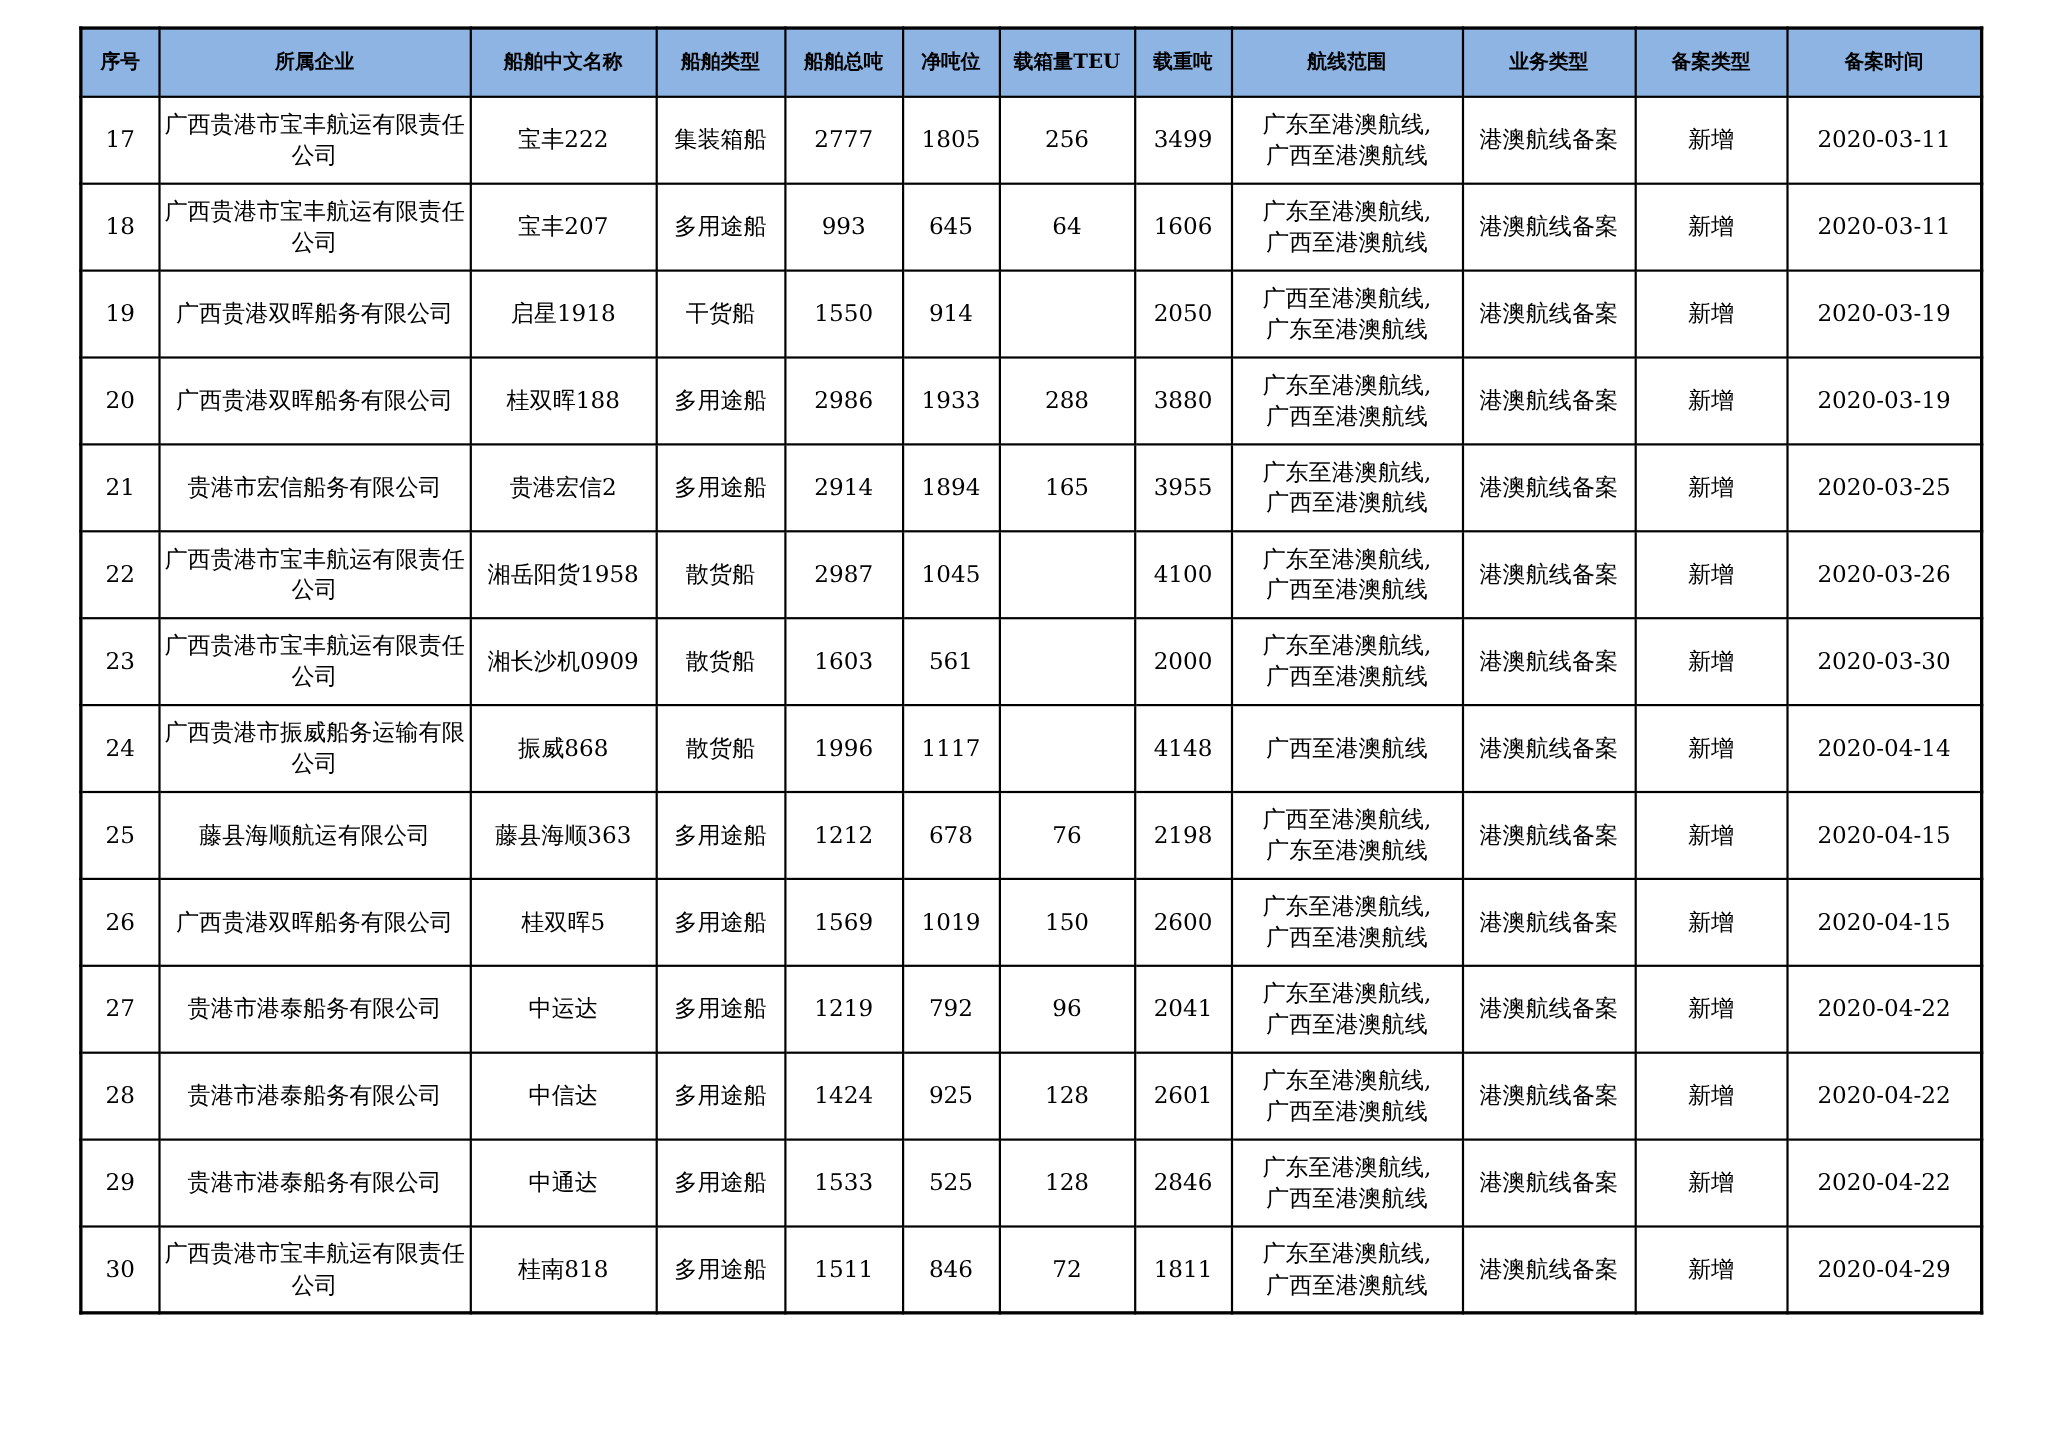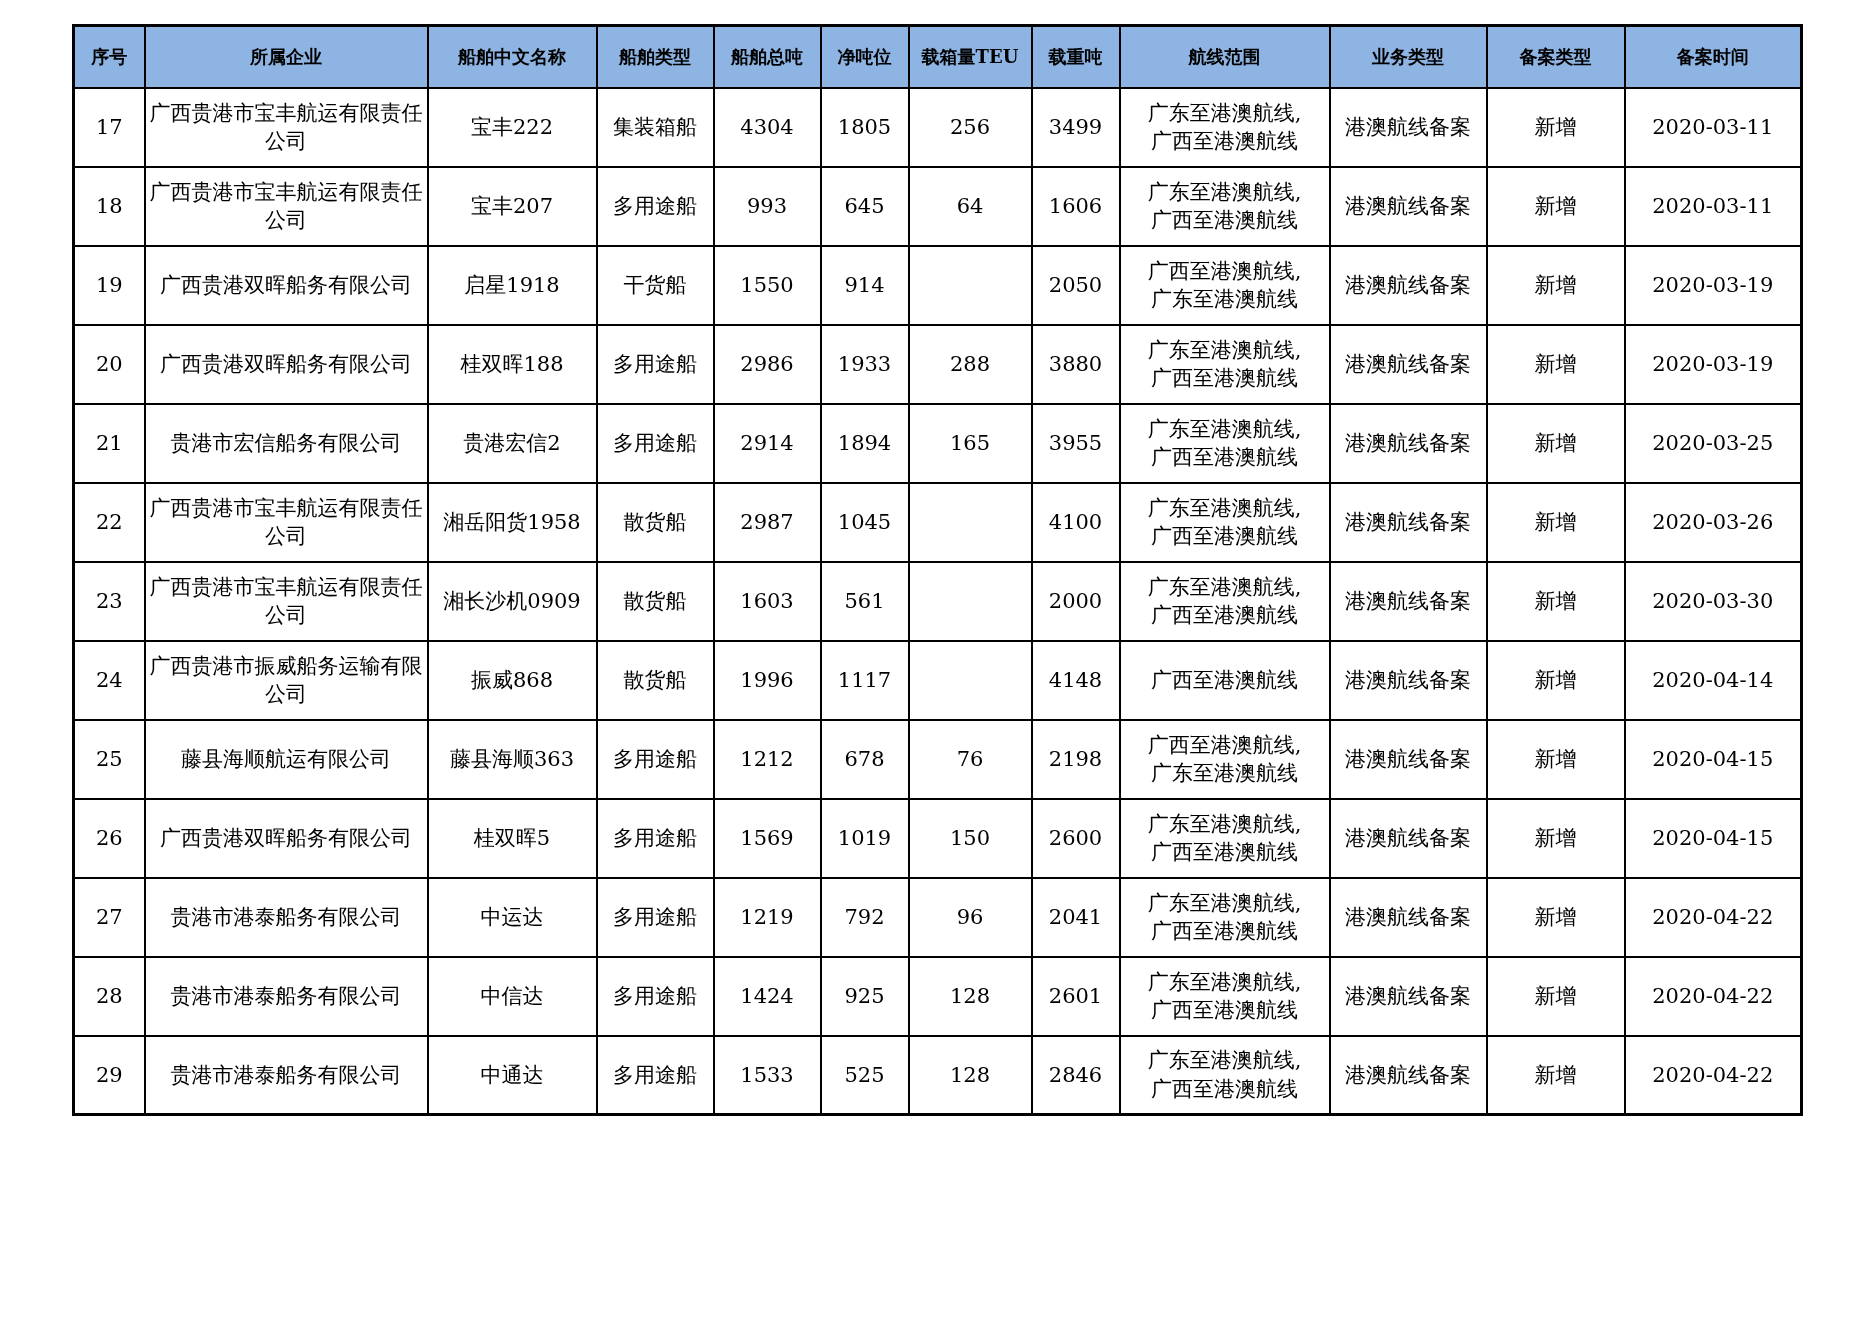--- a/index.html
+++ b/index.html
@@ -71,21 +71,21 @@
           <th>备案类型</th>
           <th>备案时间</th>
         </tr>
     </thead>
     <tbody id="body-rows">
         <tr>
           <td>17</td>
           <td>广西贵港市宝丰航运有限责任公司</td>
           <td>宝丰222</td>
           <td>集装箱船</td>
-          <td>4304</td>
+          <td>2777</td>
           <td>1805</td>
           <td>256</td>
           <td>3499</td>
           <td>广东至港澳航线,
 广西至港澳航线</td>
           <td>港澳航线备案</td>
           <td>新增</td>
           <td>2020-03-11</td>
         </tr>
         <tr>
@@ -260,15 +260,30 @@
           <td>1533</td>
           <td>525</td>
           <td>128</td>
           <td>2846</td>
           <td>广东至港澳航线,
 广西至港澳航线</td>
           <td>港澳航线备案</td>
           <td>新增</td>
           <td>2020-04-22</td>
         </tr>
+        <tr>
+          <td>30</td>
+          <td>广西贵港市宝丰航运有限责任公司</td>
+          <td>桂南818</td>
+          <td>多用途船</td>
+          <td>1511</td>
+          <td>846</td>
+          <td>72</td>
+          <td>1811</td>
+          <td>广东至港澳航线,
+广西至港澳航线</td>
+          <td>港澳航线备案</td>
+          <td>新增</td>
+          <td>2020-04-29</td>
+        </tr>
       </tbody>
   </table>
 </div>
 
 </body></html>

